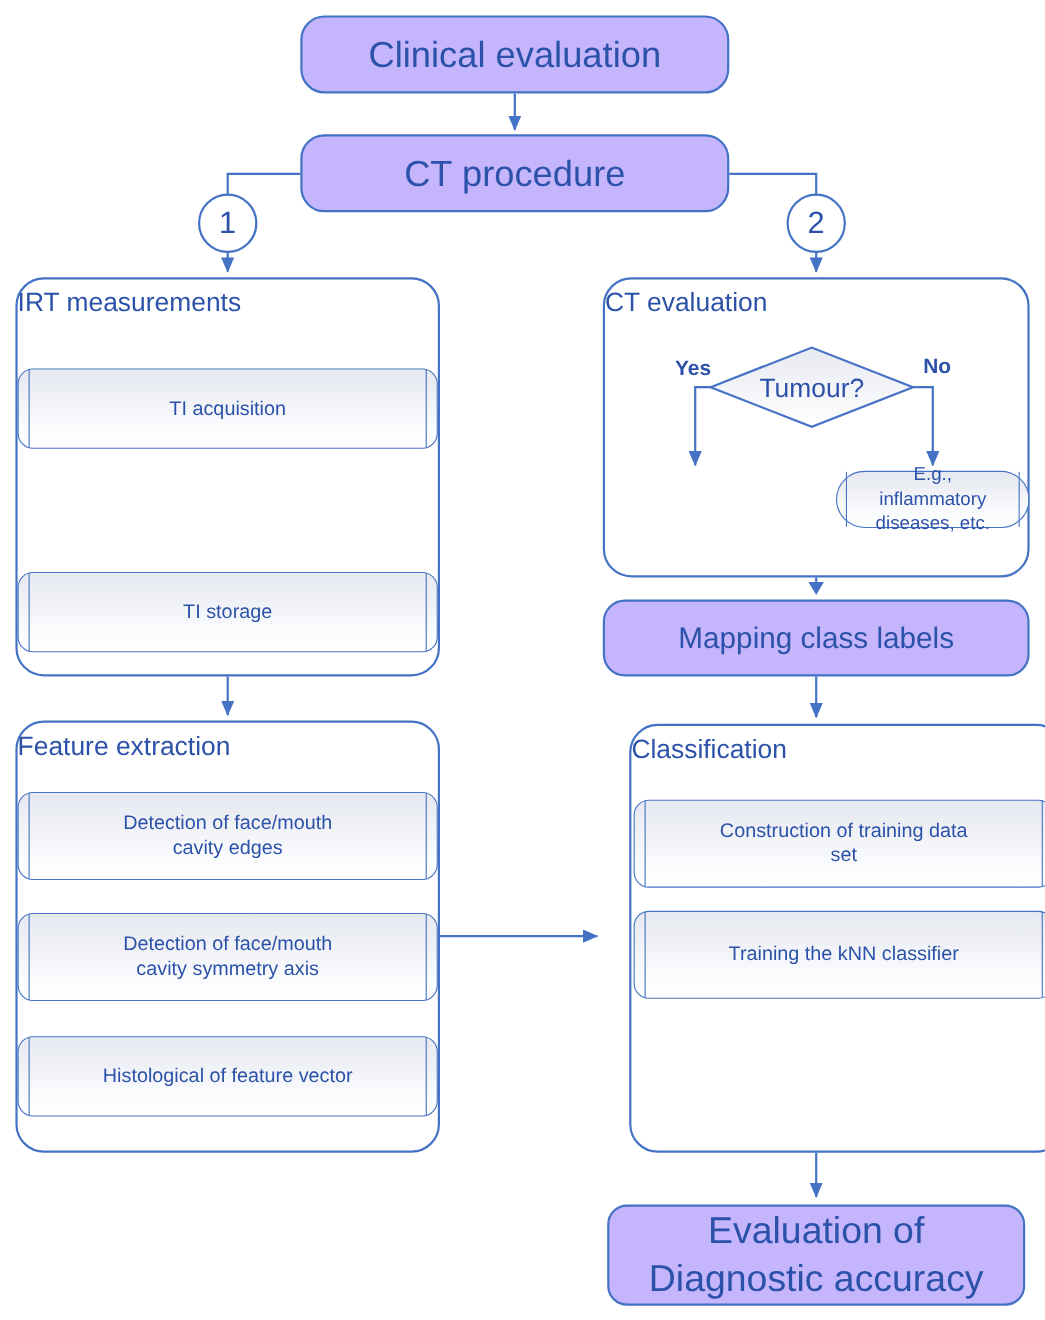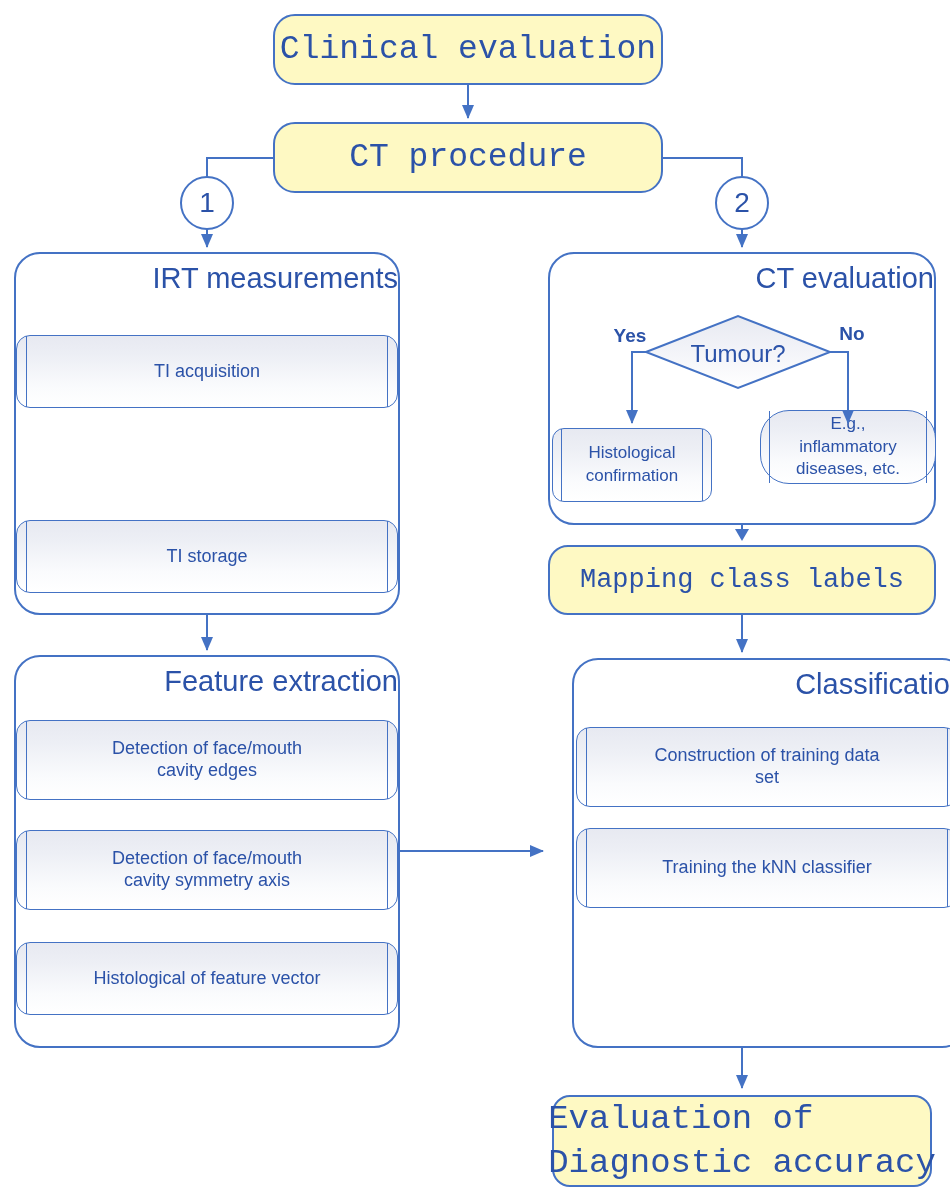--- a/index.html
+++ b/index.html
@@ -12,41 +12,41 @@
     width:950px;
     height:1200px;
     background:#ffffff;
     font-family:"Liberation Sans", sans-serif;
     color:var(--text);
     overflow:hidden;
   }
   .box{
     position:absolute;
     border:2px solid var(--line);
-    background:#fef9c3;
+    background:#c4b5fd;
     border-radius:22px;
     display:flex;
     align-items:center;
     justify-content:center;
+    text-align:center;
     white-space:pre;
     box-sizing:border-box;
-    font-family:Liberation Mono, monospace;
   }
   .container{
     position:absolute;
     border:2px solid var(--line);
     background:transparent;
     border-radius:26px;
     box-sizing:border-box;
   }
   .container .title{
     position:absolute;
     left:0;right:0;top:8px;
-    text-align:right;
-    font-size:29px;
+    text-align:left;
+    font-size:24px;
     white-space:pre;
   }
   .subbox{
     position:absolute;
     border:1.6px solid var(--line);
     border-radius:14px;
     background:linear-gradient(180deg,#e7e9f1 0%,#edeff5 28%,#fafbfd 72%,#ffffff 100%);
     display:flex;
     align-items:center;
     justify-content:center;
@@ -105,23 +105,21 @@
     <div class="title">Feature extraction</div>
     <div class="subbox" style="left:0px;top:63px;width:382px;height:80px;">Detection of face/mouth
 cavity edges</div>
     <div class="subbox" style="left:0px;top:173px;width:382px;height:80px;">Detection of face/mouth
 cavity symmetry axis</div>
     <div class="subbox" style="left:0px;top:285px;width:382px;height:73px;">Histological of feature vector</div>
   </div>
 
   <div class="container" style="left:548px;top:252px;width:388px;height:273px;">
     <div class="title">CT evaluation</div>
-    <div class="subbox small" style="left:2px;top:174px;width:160px;height:74px;">Histological
-confirmation</div>
-    <div class="subbox small" style="left:210px;top:156px;width:176px;height:74px;border-radius:29px;">E.g.,
+    <div class="subbox small" style="left:210px;top:174px;width:176px;height:52px;border-radius:29px;">E.g.,
 inflammatory
 diseases, etc.</div>
   </div>
 
   <div class="box fs27" style="left:548px;top:545px;width:388px;height:70px;border-radius:20px;">Mapping class labels</div>
 
   <div class="container" style="left:572px;top:658px;width:396px;height:390px;">
     <div class="title">Classification</div>
     <div class="subbox" style="left:2px;top:67px;width:382px;height:80px;">Construction of training data
 set</div>

